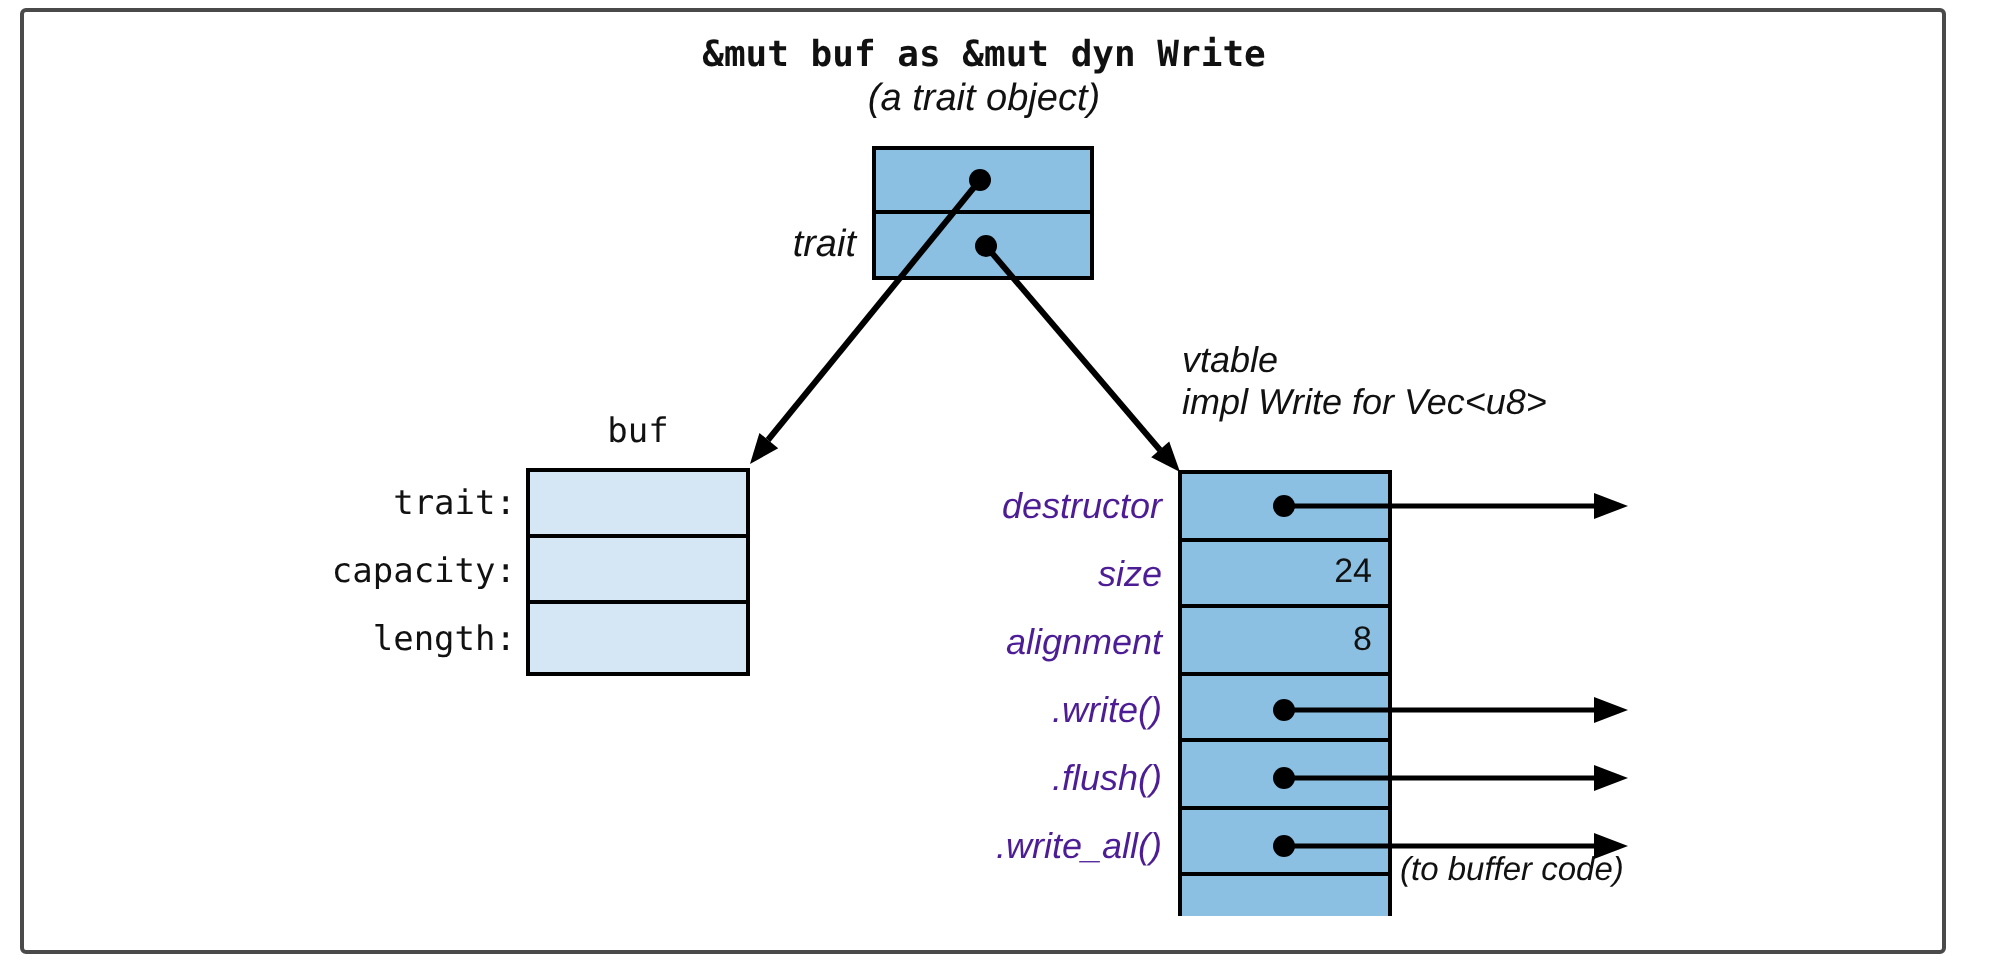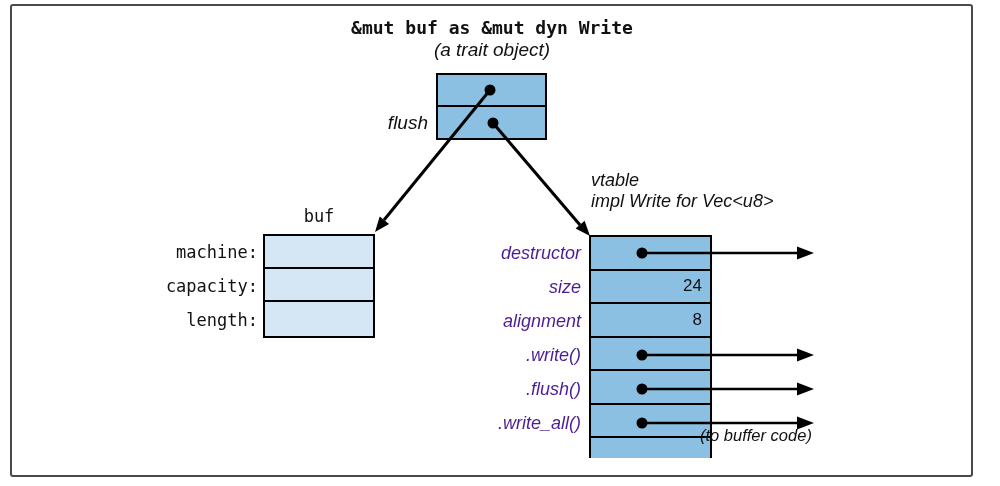--- a/index.html
+++ b/index.html
@@ -59,21 +59,21 @@
     font-family:"DejaVu Sans Mono",monospace;font-size:17px;color:#111;
     display:flex;align-items:center;justify-content:flex-end;
   }
   .bl0{top:236px;} .bl1{top:270px;} .bl2{top:304px;}
   
   .vtable-heading{
     left:591px;top:170px;width:300px;
     font-style:italic;font-size:18px;line-height:21px;color:#111;
   }
   .vtable-box{
-    left:589px;top:235px;width:123px;box-sizing:border-box;
+    left:589px;top:235px;width:107px;box-sizing:border-box;
     border:2.5px solid var(--line-black);border-bottom:none;
     background:transparent;
   }
   .vrow{
     height:31.5px;border-bottom:2.5px solid var(--line-black);
     background:var(--cell-blue);
     display:flex;align-items:center;justify-content:flex-end;
   }
   .vrow .vvalue{
     font-family:"Liberation Sans",sans-serif;font-size:17px;color:#111;
@@ -96,28 +96,28 @@
 </style>
 </head>
 <body>
 
 <div id="stage">
   <div class="abs frame"></div>
 
   <div class="abs fig-title">&amp;mut buf as &amp;mut dyn Write</div>
   <div class="abs fig-subtitle">(a trait object)</div>
 
-  <div class="abs ilabel lbl-vptr">flush</div>
+  <div class="abs ilabel lbl-vptr">trait</div>
   <div class="abs trait-box">
     <div class="cell"></div>
     <div class="cell"></div>
   </div>
 
   <div class="abs buf-title">buf</div>
-  <div class="abs buf-lbl bl0">machine:</div>
+  <div class="abs buf-lbl bl0">trait:</div>
   <div class="abs buf-lbl bl1">capacity:</div>
   <div class="abs buf-lbl bl2">length:</div>
   <div class="abs buf-box">
     <div class="cell"></div>
     <div class="cell"></div>
     <div class="cell"></div>
   </div>
 
   <div class="abs vtable-heading">
     <div>vtable</div>

